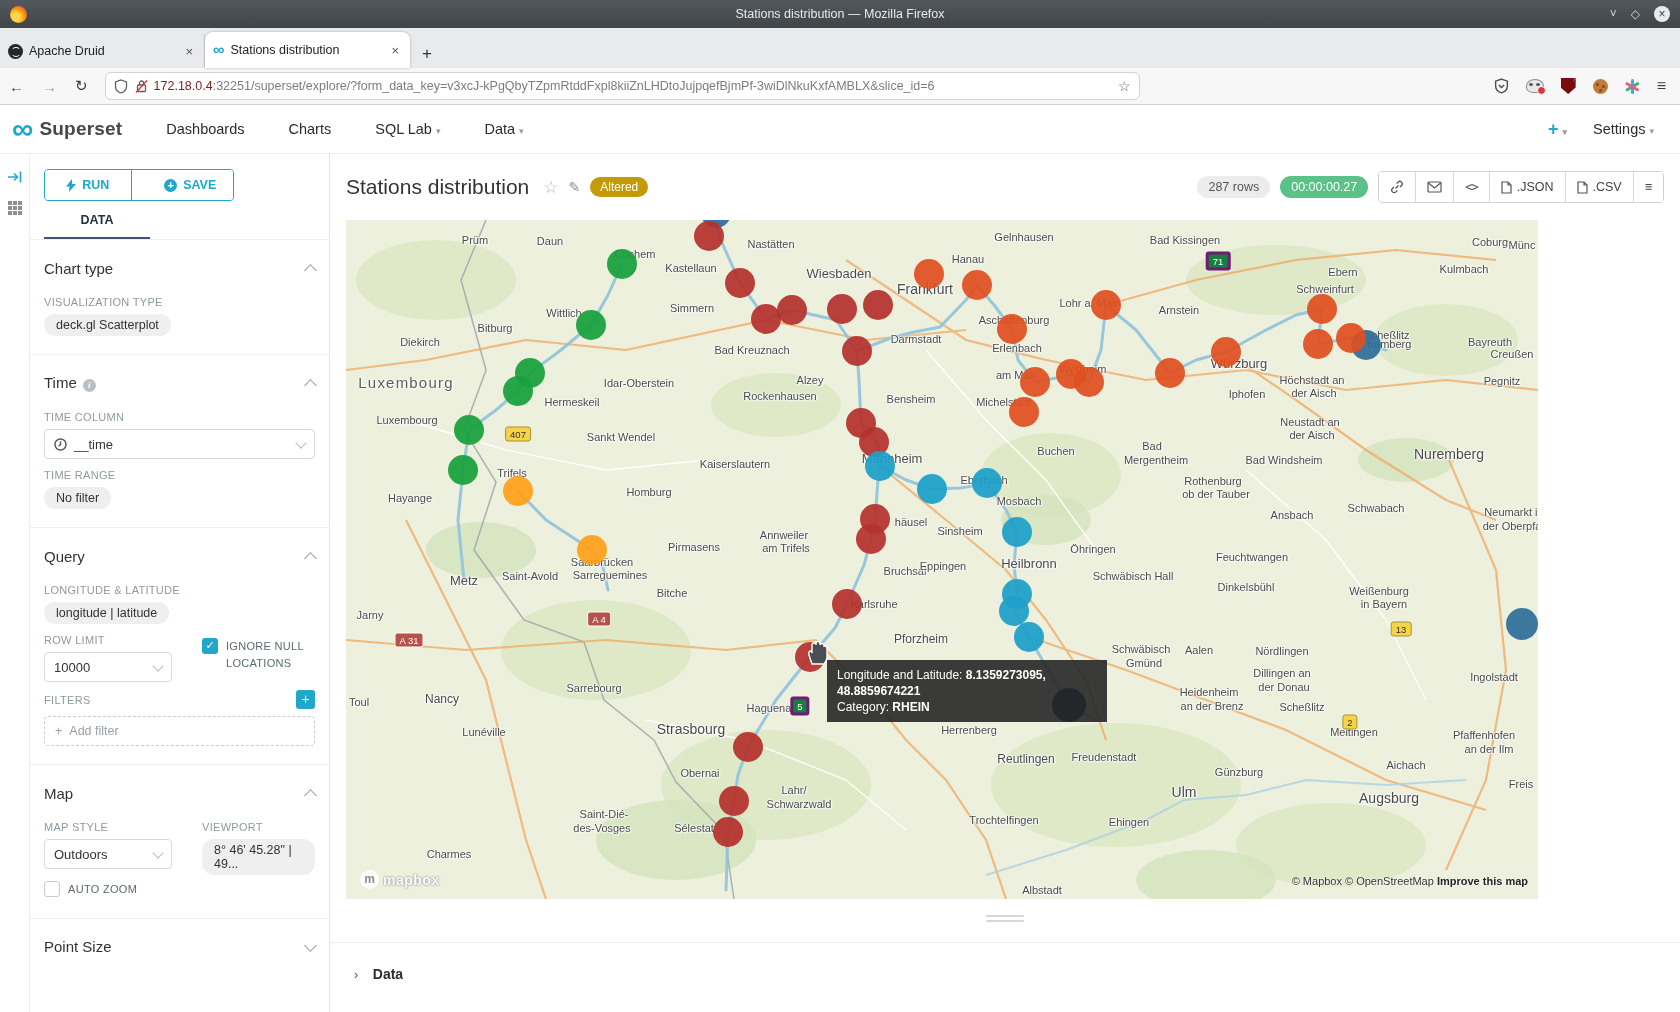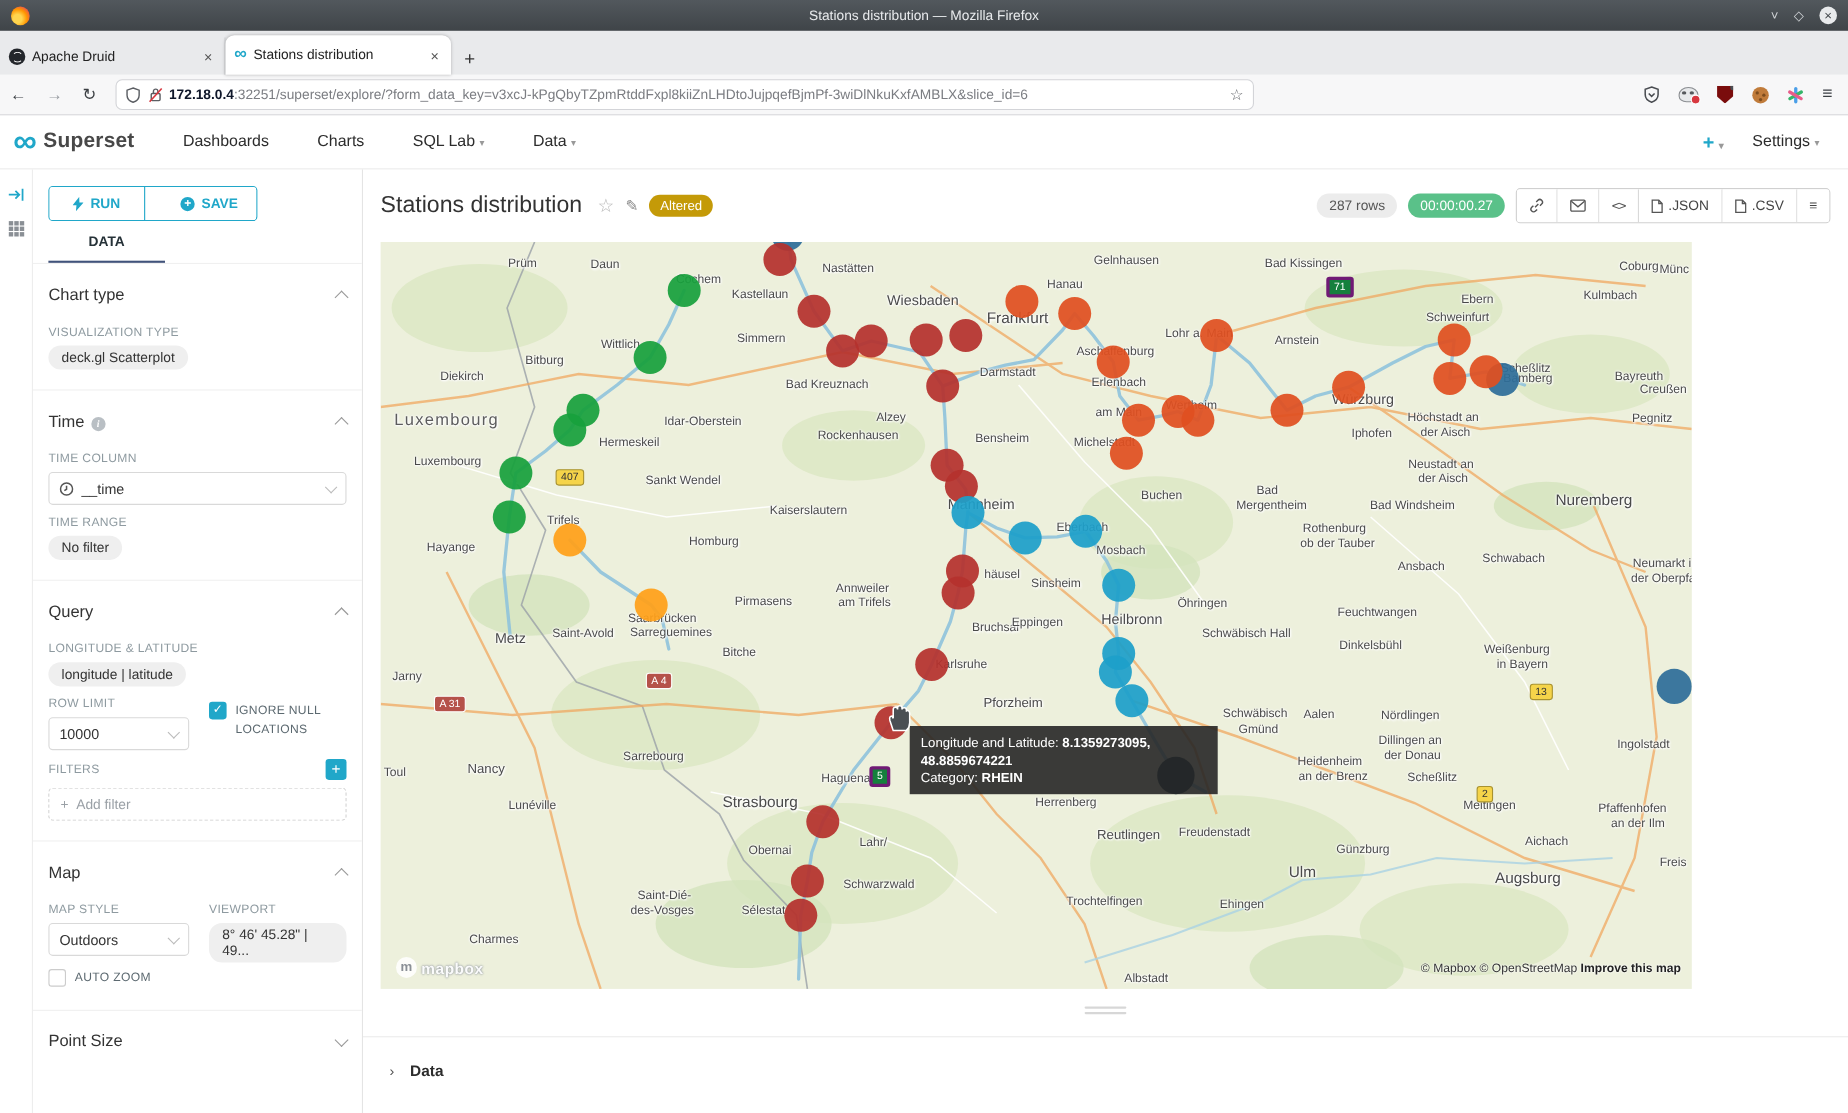--- a/index.html
+++ b/index.html
@@ -24,21 +24,21 @@
   .druid-ico:after{content:"";position:absolute;left:3px;top:3px;width:8px;height:8px;border:1.6px solid #fff;
                    border-color:#fff transparent #fff transparent;border-radius:50%;}
   .sup-ico{color:#20a7c9;font-size:16px;font-weight:bold;line-height:1;flex:none;}
   .newtab{font-size:17px;color:#333;padding:0 12px 4px;}
   .urlrow{height:36px;background:#f7f7f8;border-bottom:1px solid #cfd0d4;display:flex;align-items:center;}
   .navbtn{color:#3b3f43;font-size:15px;padding:0 9px;}
   .navbtn.dim{color:#9a9ea3;}
   .urlbox{flex:none;width:1035px;height:28px;margin-left:8px;background:#fff;border:1px solid #d3d4d8;border-radius:6px;
           display:flex;align-items:center;padding:0 8px;box-sizing:border-box;font-size:12.5px;}
   .urltext{flex:1;white-space:nowrap;overflow:hidden;margin-left:6px;}
-  .urltext .host{color:#0f172a;font-weight:bold;}
+  .urltext .host{color:#7f1d1d;}
   .urltext .rest{color:#7b7d82;}
   .tb-icons{display:flex;align-items:center;gap:17px;margin-left:auto;padding-right:14px;}
   .ublock{width:15px;height:16px;background:#7a0c0c;clip-path:polygon(0 0,100% 0,100% 60%,50% 100%,0 60%);position:relative;}
   .badge2{position:absolute;right:-6px;top:-6px;background:#4a4d52;color:#fff;font-size:8.5px;padding:0 2px;border-radius:2px;}
   .cookie{width:15px;height:15px;border-radius:50%;background:#c07b3a;position:relative;}
   .cookie:after{content:"";position:absolute;left:3px;top:4px;width:3px;height:3px;border-radius:50%;background:#7e4d1e;
                 box-shadow:6px 2px 0 #7e4d1e,3px 6px 0 #7e4d1e;}
   .mask{width:16px;height:12px;border-radius:50% 50% 40% 40%;background:#e7e9eb;border:1px solid #8a8d91;position:relative;}
   .mask:after{content:"";position:absolute;left:2px;top:3px;width:4px;height:3px;border-radius:50%;background:#55585c;box-shadow:7px 0 0 #55585c;}
   .mask .reddot{position:absolute;right:-3px;bottom:-3px;width:7px;height:7px;border-radius:50%;background:#d7373f;border:1px solid #fff;}
@@ -72,21 +72,21 @@
   .sec-h{display:flex;align-items:center;justify-content:space-between;height:36px;font-size:15px;color:#333;}
   .chev{width:8px;height:8px;border-right:1.6px solid #999;border-bottom:1.6px solid #999;display:inline-block;}
   .chev.up{transform:rotate(-135deg);margin-top:4px;}
   .chev.down{transform:rotate(45deg);margin-bottom:3px;}
   .ctrl-label{font-size:11px;color:#8e9aa0;letter-spacing:.3px;margin:10px 0 6px;}
   .pill{display:inline-block;background:#efefef;border-radius:12px;padding:4px 12px;font-size:12.5px;color:#333;}
   .selbox{height:30px;border:1px solid #d9d9d9;border-radius:4px;display:flex;align-items:center;padding:0 9px;
           font-size:13px;color:#333;background:#fff;box-sizing:border-box;}
   .selbox .sval{flex:1;margin-left:7px;}
   .selbox .schev{width:7px;height:7px;border-right:1.4px solid #bbb;border-bottom:1.4px solid #bbb;transform:rotate(45deg);margin-bottom:3px;}
-  .tworow{display:flex;gap:18px;}
+  .tworow{display:flex;gap:30px;}
   .cb{width:16px;height:16px;border-radius:3px;box-sizing:border-box;flex:none;}
   .cb.on{background:#20a7c9;color:#fff;font-size:11px;text-align:center;line-height:15px;}
   .cb.off{border:1.5px solid #ccc;background:#fff;}
   .cblbl{font-size:11px;color:#5c6970;letter-spacing:.3px;line-height:1.5;}
   .plus-sq{width:19px;height:19px;background:#20a7c9;border-radius:3px;color:#fff;font-size:14px;text-align:center;line-height:18px;}
   .addfilter{border:1px dashed #ccc;border-radius:4px;height:28px;display:flex;align-items:center;padding:0 10px;
              color:#9aa0a6;font-size:12.5px;gap:7px;}
   .infodot{width:13px;height:13px;border-radius:50%;background:#b9bfc4;color:#fff;font-size:9px;font-style:italic;
            font-weight:bold;text-align:center;line-height:13px;display:inline-block;margin-left:6px;font-family:"Liberation Serif",serif;}
   
@@ -558,21 +558,21 @@
           <div class="mlabel" style="left: 13px; top: 482px; font-size: 11px;">Toul</div>
           <div class="mlabel" style="left: 96px; top: 479px; font-size: 12px;">Nancy</div>
           <div class="mlabel" style="left: 138px; top: 512px; font-size: 11px;">Lunéville</div>
           <div class="mlabel" style="left: 248px; top: 468px; font-size: 11px;">Sarrebourg</div>
           <div class="mlabel" style="left: 345px; top: 509px; font-size: 14px;">Strasbourg</div>
           <div class="mlabel" style="left: 354px; top: 553px; font-size: 11px;">Obernai</div>
           <div class="mlabel" style="left: 348px; top: 608px; font-size: 11px;">Sélestat</div>
           <div class="mlabel" style="left: 258px; top: 594px; font-size: 11px;">Saint-Dié-</div>
           <div class="mlabel" style="left: 256px; top: 608px; font-size: 11px;">des-Vosges</div>
           <div class="mlabel" style="left: 103px; top: 634px; font-size: 11px;">Charmes</div>
-          <div class="mlabel" style="left: 448px; top: 546px; font-size: 11px;">Lahr/</div>
+          <div class="mlabel" style="left: 448px; top: 570px; font-size: 11px;">Lahr/</div>
           <div class="mlabel" style="left: 453px; top: 584px; font-size: 11px;">Schwarzwald</div>
           <div class="mlabel" style="left: 426px; top: 488px; font-size: 11px;">Haguenau</div>
           <div class="mlabel" style="left: 696px; top: 670px; font-size: 11px;">Albstadt</div>
           <div class="mlabel" style="left: 1148px; top: 457px; font-size: 11px;">Ingolstadt</div>
           <div class="mlabel" style="left: 1138px; top: 515px; font-size: 11px;">Pfaffenhofen</div>
           <div class="mlabel" style="left: 1143px; top: 529px; font-size: 11px;">an der Ilm</div>
           <div class="mlabel" style="left: 1175px; top: 564px; font-size: 11px;">Freis</div>
         </div>
       <div>
           <span class="mbadge b" style="left: 872px; top: 41px;">71</span>

